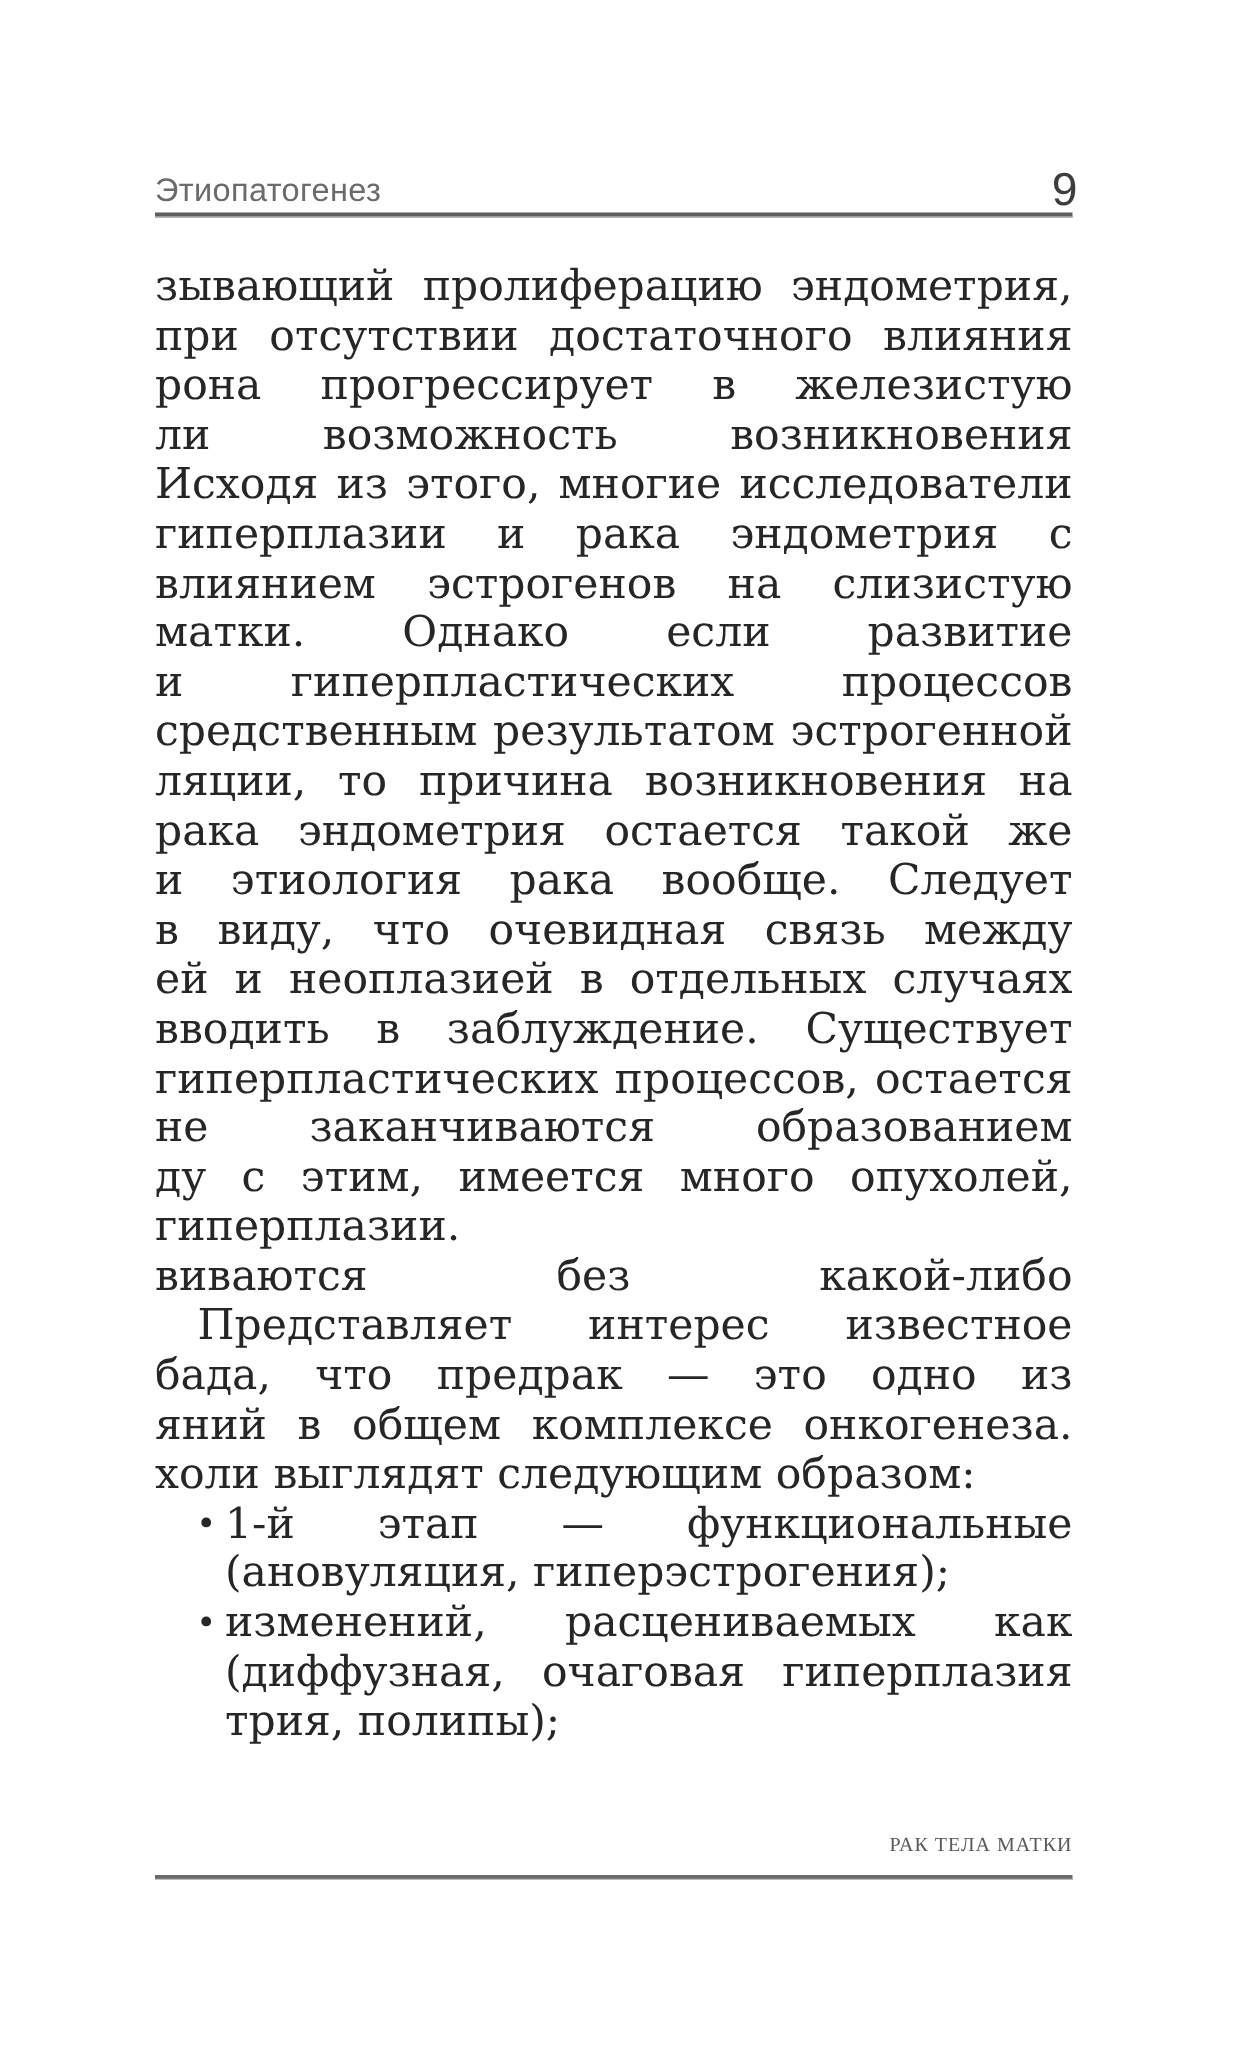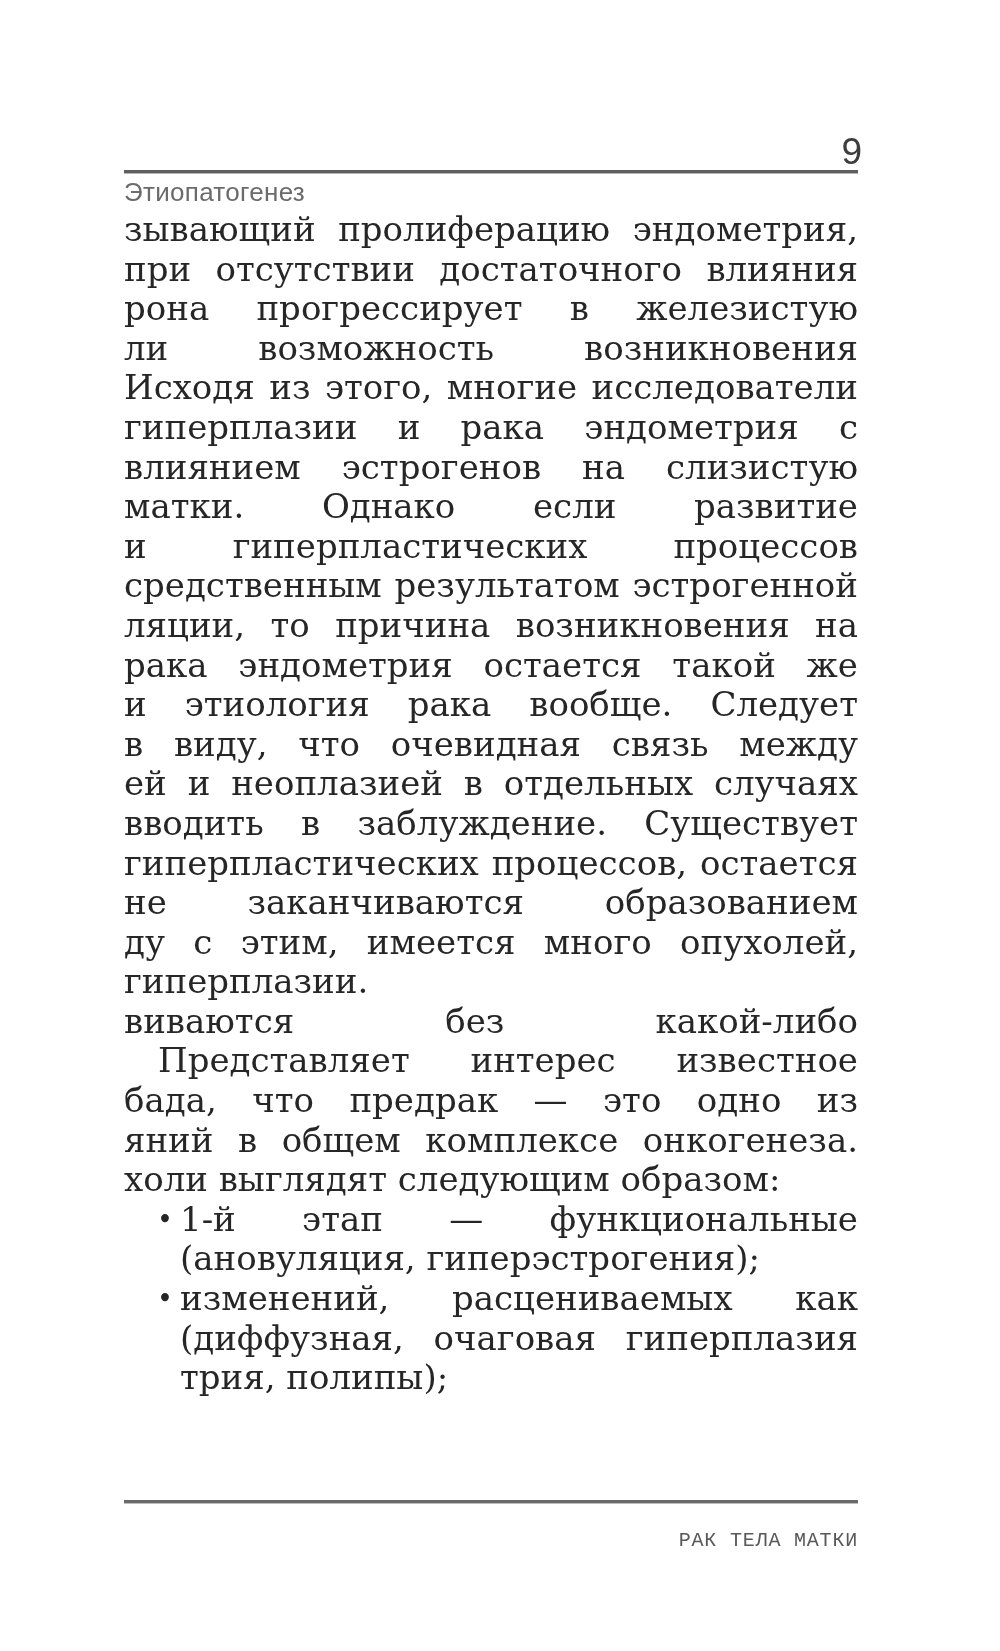--- a/index.html
+++ b/index.html
@@ -9,21 +9,21 @@
     position: relative;
     font-family: "DejaVu Serif", serif;
     color: #262626;
     overflow: hidden;
   }
   
   .running-head {
     position: absolute; left: 124px; top: 139px;
     font-family: "Liberation Sans", sans-serif;
     font-size: 26px; line-height: 26px;
-    color: #6b6b6b; letter-spacing: 0.3px; margin-top: 40px;
+    color: #6b6b6b; letter-spacing: 0.3px;
   }
   .page-number {
     position: absolute; right: 138px; top: 133px;
     font-family: "Liberation Sans", sans-serif;
     font-size: 37px; line-height: 37px;
     color: #3d3d3d;
   }
   .header-rule {
     position: absolute; left: 124px; top: 170px;
     width: 734px; height: 3px;
@@ -55,23 +55,23 @@
     text-align-last: center;
   }
   
   .footer-rule {
     position: absolute; left: 124px; top: 1500px;
     width: 734px; height: 3px;
     background: #6a6a6a;
     border-bottom: 1px solid #bdbdbd;
   }
   .footer-title {
-    position: absolute; right: 142px; top: 1528px;
-    font-family: Liberation Mono, monospace;
-    font-size: 20px; line-height: 26px;
+    position: absolute; right: 142px; top: 1464px;
+    font-family: Liberation Serif, serif;
+    font-size: 16px; line-height: 26px;
     color: #595959; letter-spacing: 0.8px;
   }
 </style>
 </head>
 <body>
 
 <div class="running-head">Этиопатогенез</div>
 <div class="page-number">9</div>
 <div class="header-rule"></div>
 

